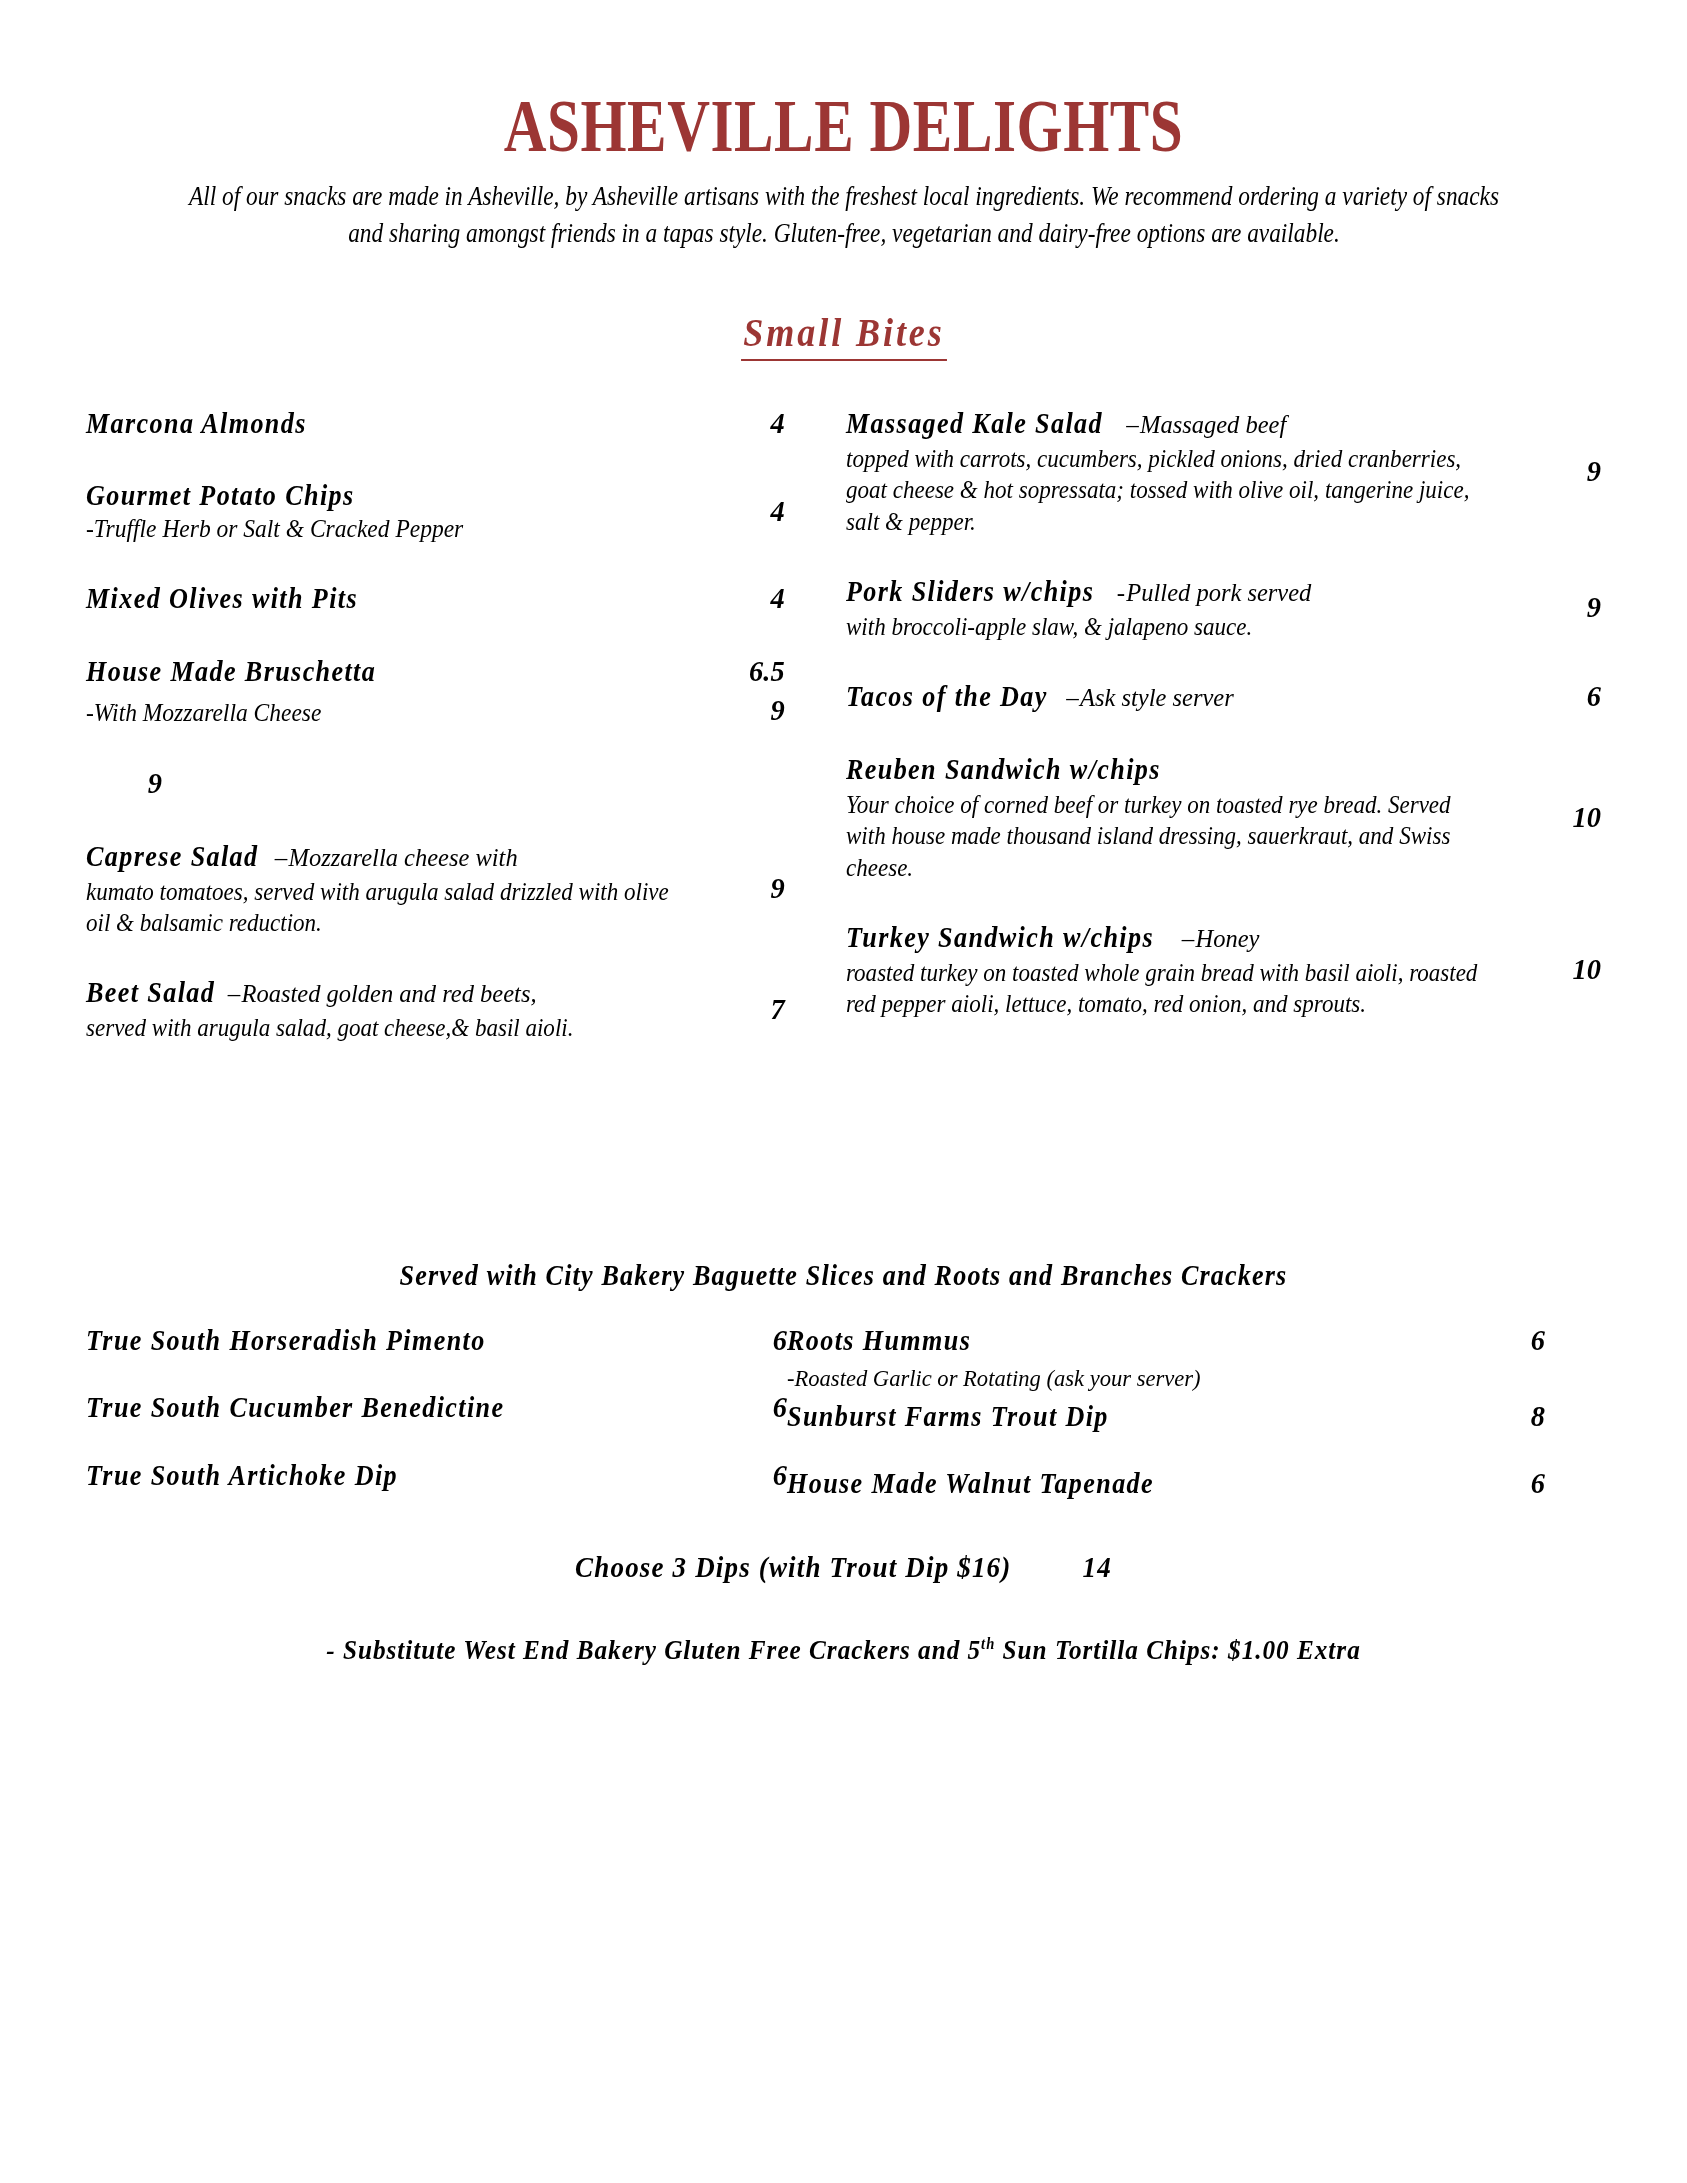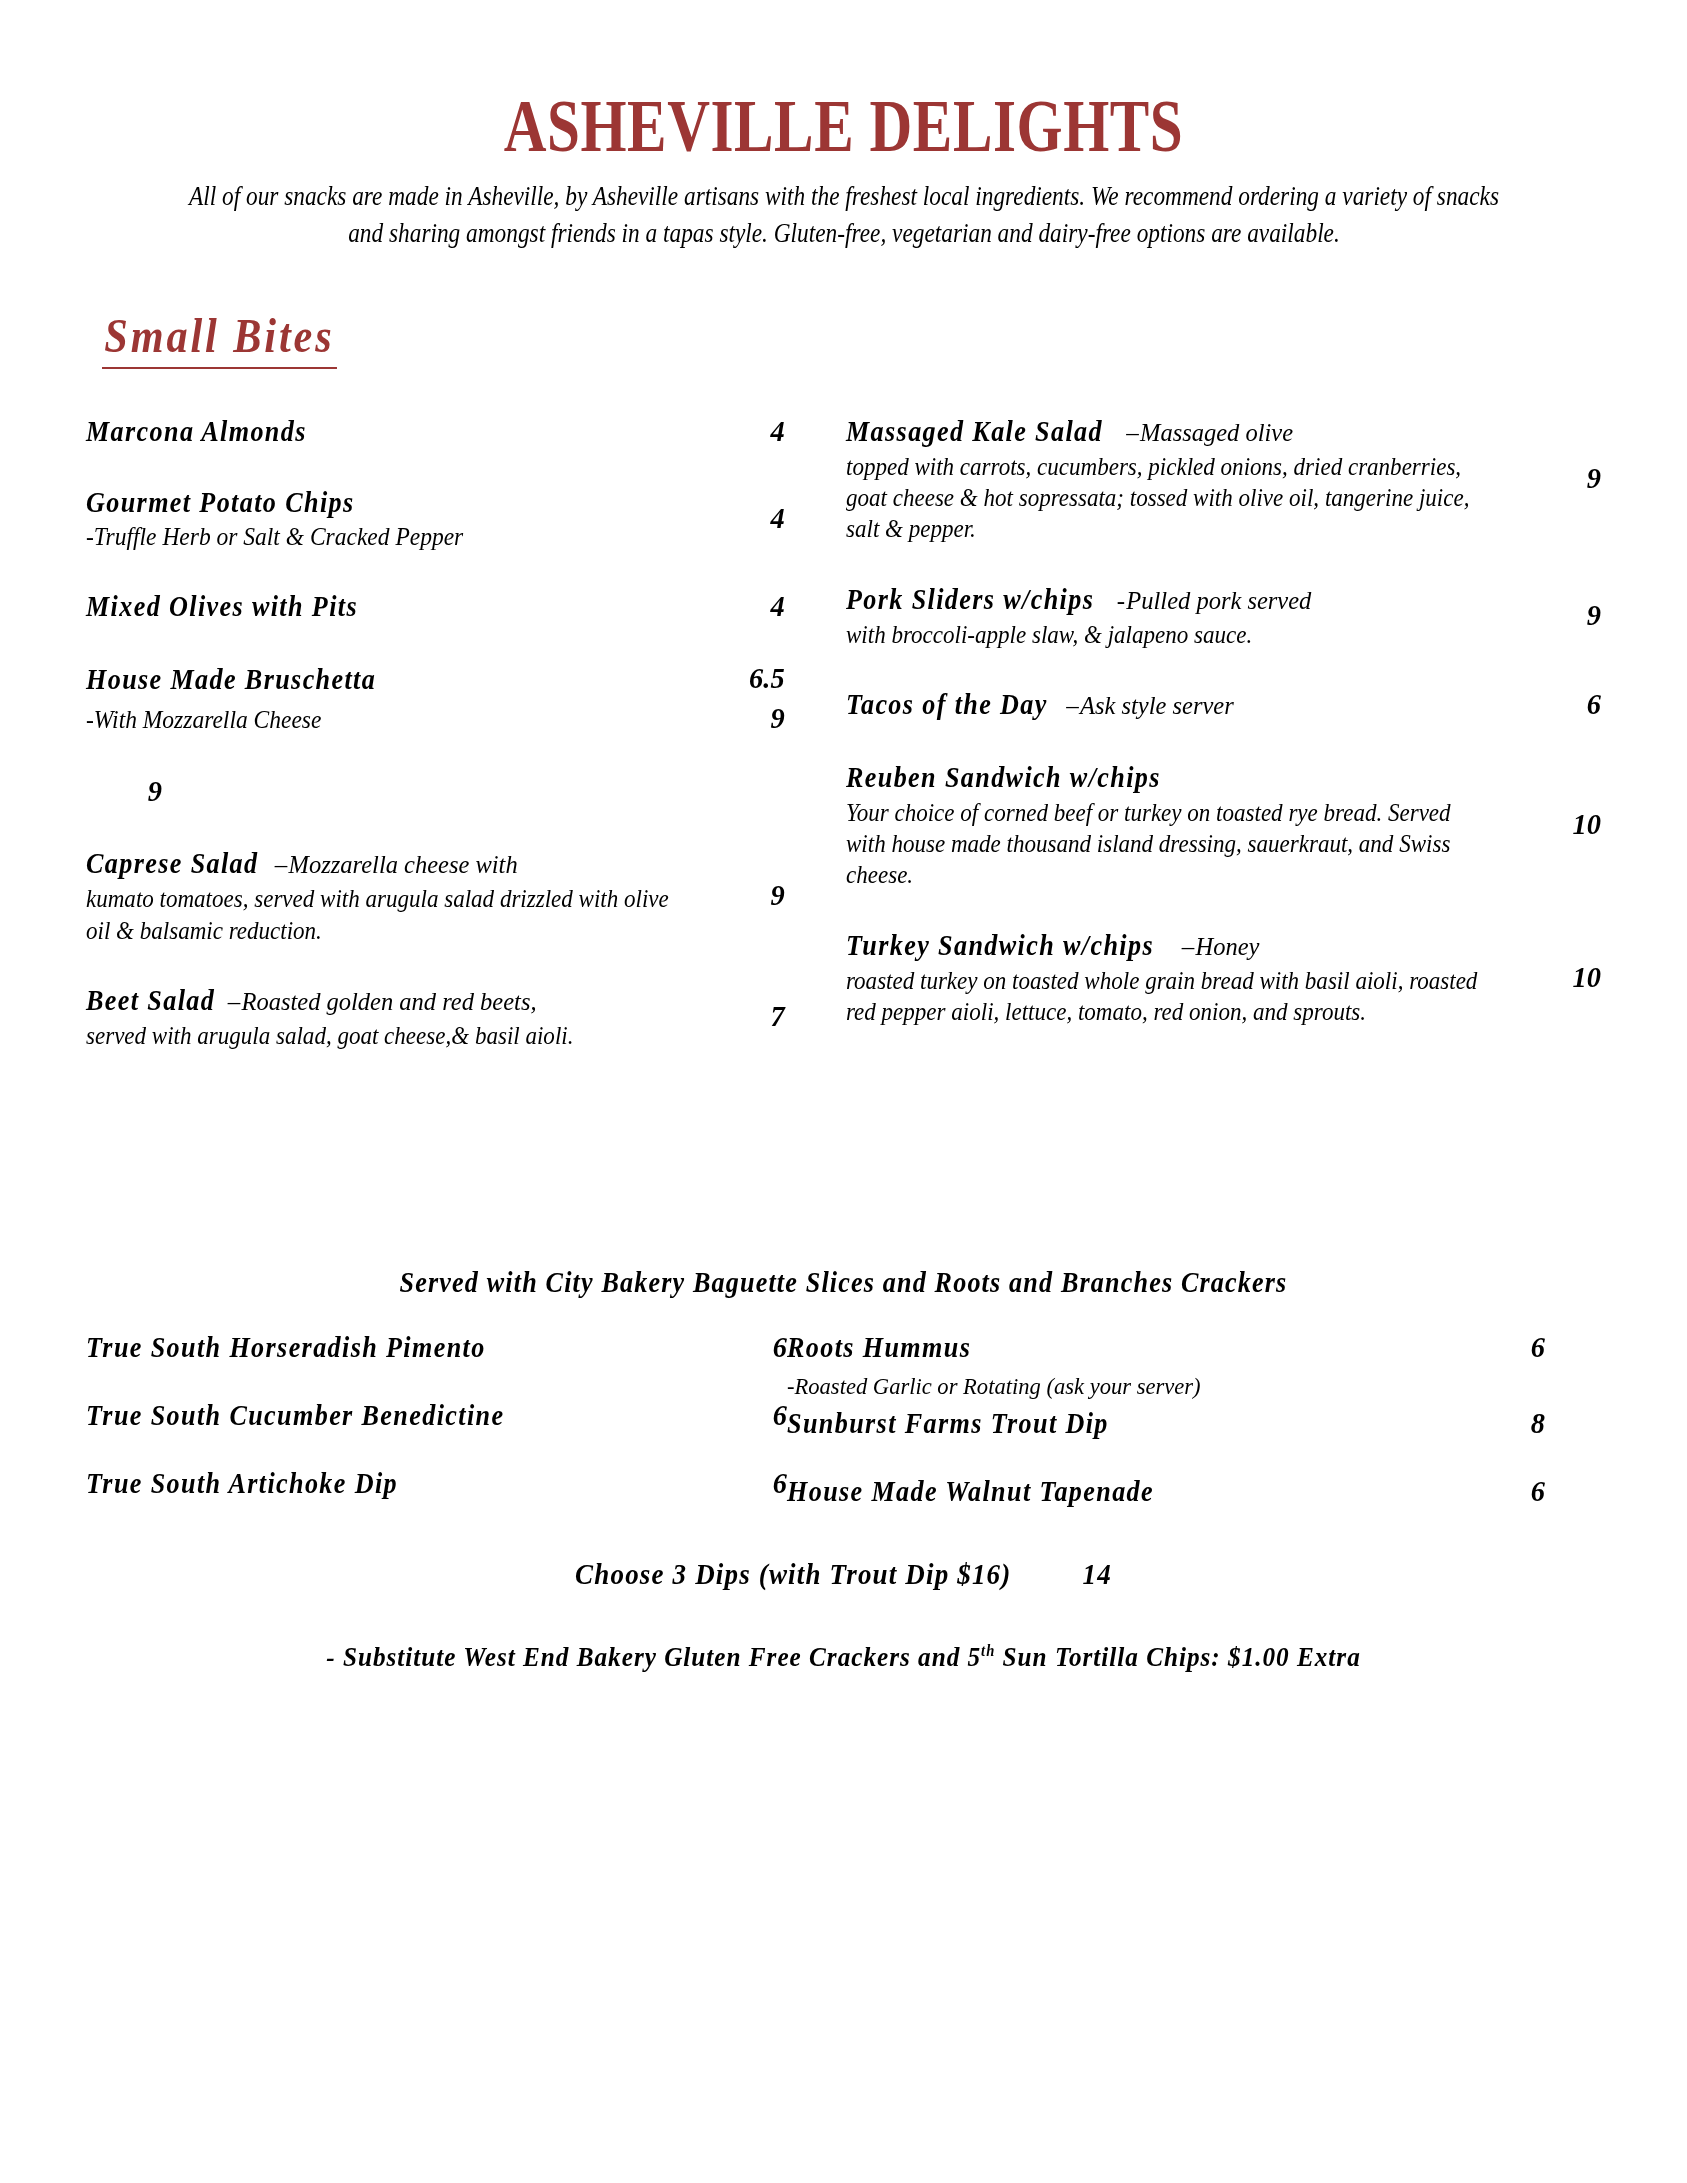--- a/index.html
+++ b/index.html
@@ -44,25 +44,25 @@
     text-align: center;
     font-style: italic;
     font-size: 26.5px;
     line-height: 1.42;
     transform: scaleX(0.88);
     transform-origin: center top;
   }
 
   
   .section-heading {
-    text-align: left;
+    text-align: center;
     color: #9c3634;
     font-style: italic;
     font-weight: bold;
-    font-size: 48px;
+    font-size: 41px;
     letter-spacing: 3.3px;
     line-height: 1.1;
     margin: 0;
   }
   .section-heading .rule-text {
     display: inline-block;
     border-bottom: 2px solid #9c3634;
     padding: 0 2.6px 4px 2.6px;
     transform: scaleX(0.88);
   }
@@ -281,21 +281,21 @@
         <div class="price">7</div>
       </div>
 
     </div>
 
     <div class="col col-right">
 
       <div class="entry">
         <div class="entry-body">
           <div class="entry-headline">
-            <span class="entry-name">Massaged Kale Salad</span><span class="entry-dash">–</span><span class="entry-desc-inline">Massaged olive</span>
+            <span class="entry-name">Massaged Kale Salad</span><span class="entry-dash">–</span><span class="entry-desc-inline">Massaged beef</span>
           </div>
           <div class="entry-desc">topped with carrots, cucumbers, pickled onions, dried cranberries, goat cheese &amp; hot sopressata; tossed with olive oil, tangerine juice, salt &amp; pepper.</div>
         </div>
         <div class="price">9</div>
       </div>
 
       <div class="entry">
         <div class="entry-body">
           <div class="entry-headline">
             <span class="entry-name">Pork Sliders w/chips</span><span class="entry-dash">-</span><span class="entry-desc-inline">Pulled pork served</span>

